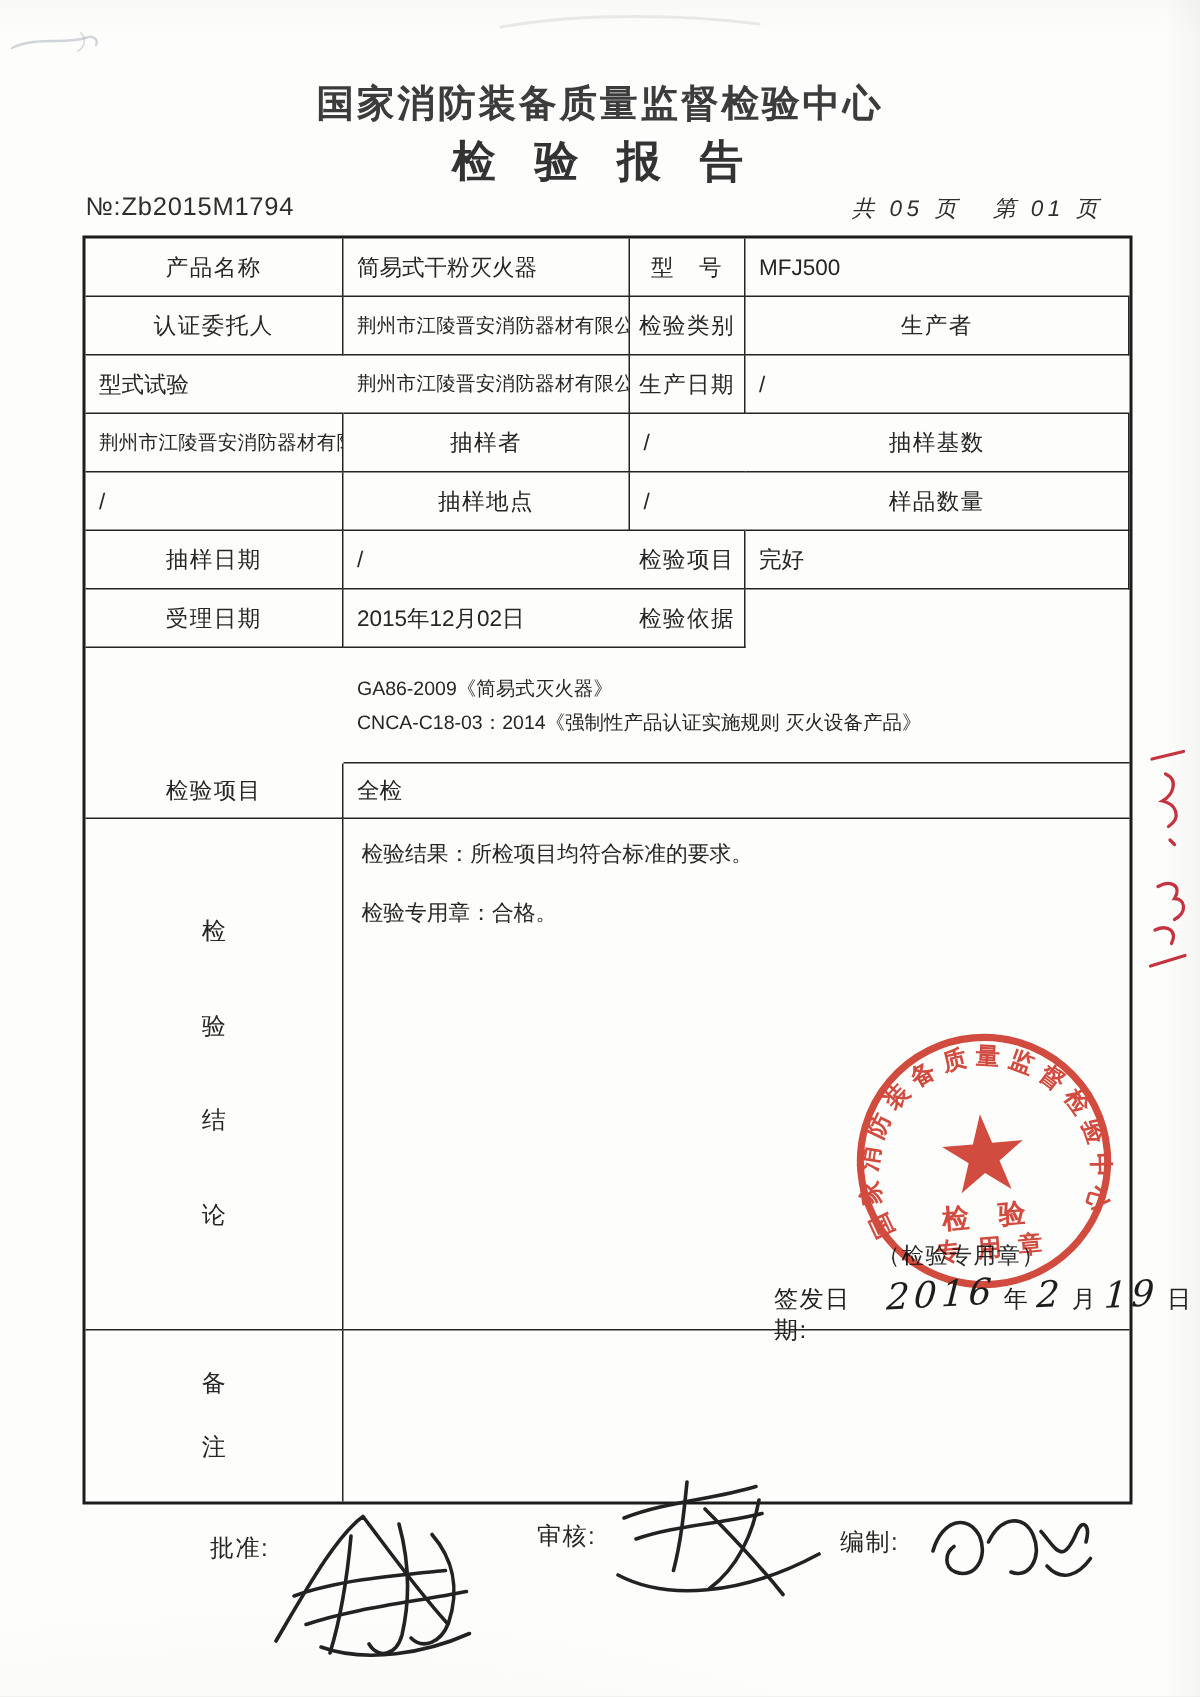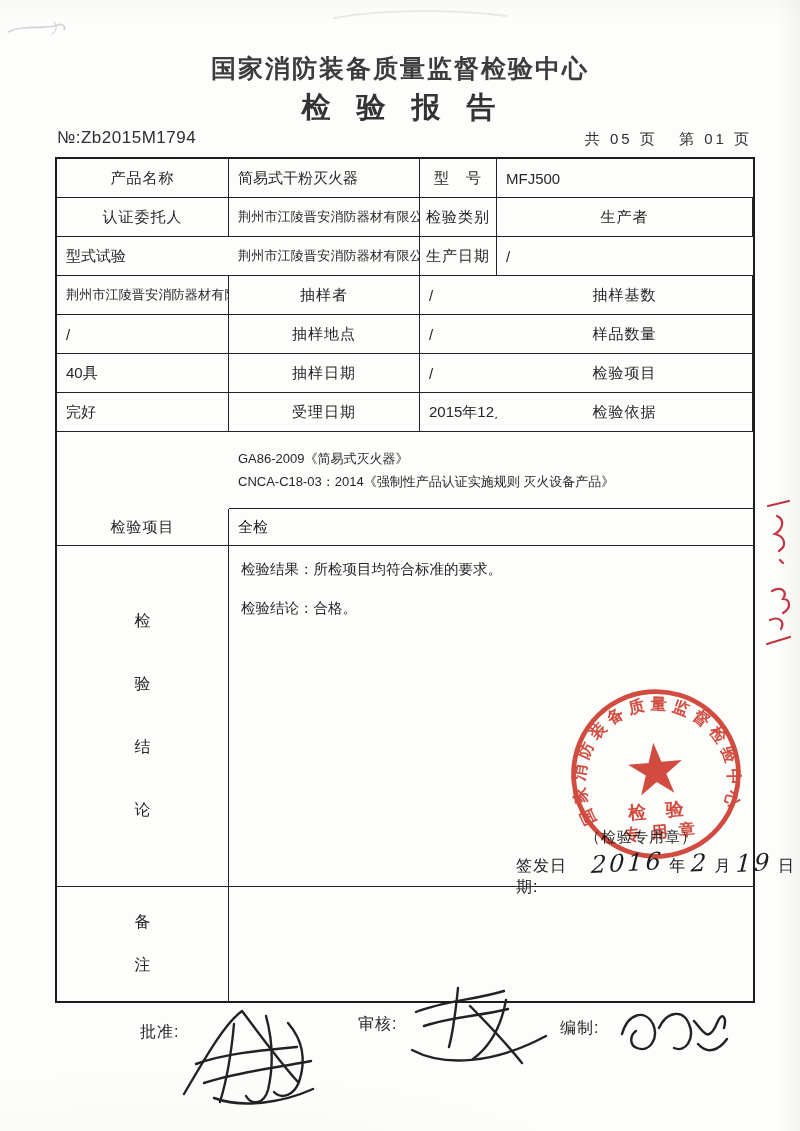--- a/index.html
+++ b/index.html
@@ -13,21 +13,21 @@
     font-family:"Liberation Sans","DejaVu Sans",sans-serif;
     color:#2b2b2b; overflow:hidden;
   }
   
   .org-title { position:absolute; top:52px; left:0; width:100%; text-align:center;
     font-size:25px; font-weight:600; letter-spacing:2px; color:#3c3c3c; }
   .report-title { position:absolute; top:88px; left:3px; width:100%; text-align:center;
     font-size:29px; font-weight:700; letter-spacing:9px; color:#333; }
   .no-line { position:absolute; top:128px; left:57px; right:46px; height:24px; }
   .report-no { position:absolute; left:0; top:0; font-size:17px; letter-spacing:0.5px; color:#2e2e2e;text-align:right; }
-  .page-info { position:absolute; right:2px; top:2px; font-size:15px; letter-spacing:3px; color:#2e2e2e; }
+  .page-info { position:absolute; right:19px; top:2px; font-size:15px; letter-spacing:3px; color:#2e2e2e;font-style:italic; }
   .page-info span { margin-left:14px; }
 
   
   .report-table {
     position:absolute; left:55px; top:157px; width:700px; height:846px;
     box-sizing:border-box; border:2.5px solid #1c1c1c;
     display:grid;
     grid-template-columns:172px 191px 77px 1fr;
     grid-template-rows:repeat(7,39px) 77px 37px 1fr 114px;
   }
@@ -115,21 +115,20 @@
     <div class="cell val small">荆州市江陵晋安消防器材有限公司</div>
     <div class="cell lab">抽样者</div>
     <div class="cell val no-r">/</div>
 
     <div class="cell lab">抽样基数</div>
     <div class="cell val">/</div>
     <div class="cell lab">抽样地点</div>
     <div class="cell val no-r">/</div>
 
     <div class="cell lab">样品数量</div>
-    <div class="cell val">40具</div>
     <div class="cell lab">抽样日期</div>
     <div class="cell val no-r">/</div>
 
     <div class="cell lab">检验项目</div>
     <div class="cell val">完好</div>
     <div class="cell lab">受理日期</div>
     <div class="cell val no-r">2015年12月02日</div>
 
     <div class="cell lab">检验依据</div>
     <div class="cell basis-content span3 no-r">
@@ -141,21 +140,21 @@
     <div class="cell val span3 no-r">全检</div>
 
     <div class="cell vert-label concl">
       <span>检</span>
       <span>验</span>
       <span>结</span>
       <span>论</span>
     </div>
     <div class="cell concl-content span3 no-r">
       <div class="line1">检验结果：所检项目均符合标准的要求。</div>
-      <div class="line2">检验结论：合格。</div>
+      <div class="line2">检验专用章：合格。</div>
     </div>
 
     <div class="cell vert-label rem no-b">
       <span>备</span>
       <span>注</span>
     </div>
     <div class="cell span3 no-r no-b"></div>
   </div>
 
   <div class="overlay">

